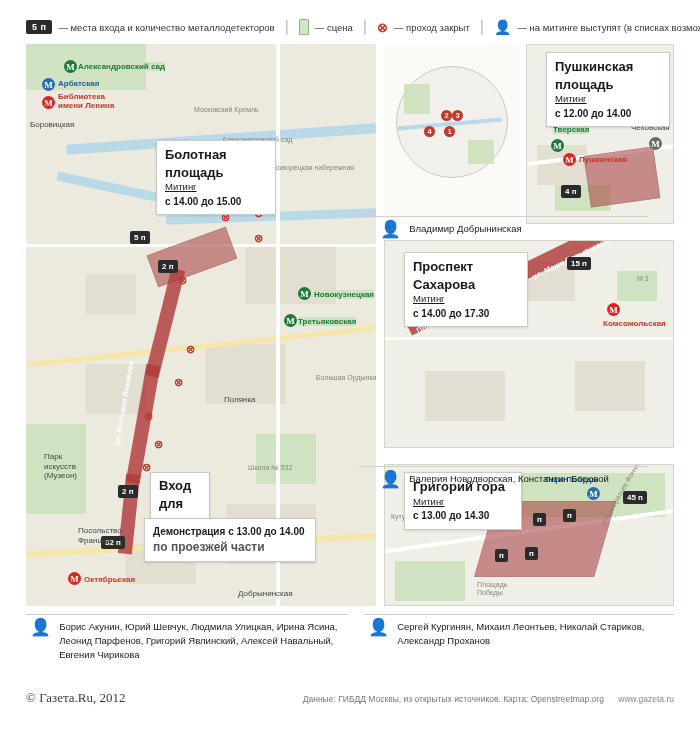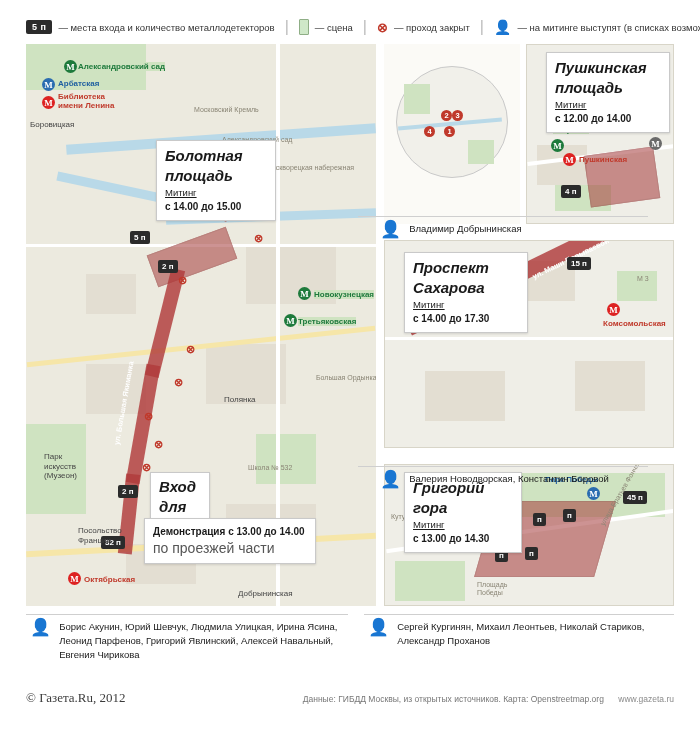--- a/index.html
+++ b/index.html
@@ -62,24 +62,24 @@
 
   
   .gapv { position:absolute; background:#ffffff; }
 
   
   .callout {
     position:absolute; background:#ffffff; border:1px solid #c9c9c9;
     padding:5px 8px 6px 8px; box-shadow:0 1px 2px rgba(0,0,0,.12);
     font-size:9.5px; line-height:1.35; color:#1a1a1a;
   }
-  .callout .t1 { font-weight:bold; font-size:15px;font-style:italic; }
+  .callout .t1 { font-weight:bold; font-size:13px; }
   .callout .t2 { font-size:9.5px;text-decoration:underline; }
   .callout .t3 { font-weight:bold; font-size:10px; margin-top:1px; }
-  .callout .sub { font-size:14px; color:#555; }
+  .callout .sub { font-size:12px; color:#555;font-weight:bold; }
 
   
   .mdbadge {
     position:absolute; background:#2b2b2b; color:#fff; font-size:8px; font-weight:bold;
     padding:2px 4px; border-radius:2px; white-space:nowrap;
   }
   .noentry {
     position:absolute; color:#c0392b; font-size:11px; font-weight:bold; line-height:1;
   }
   .metro {

